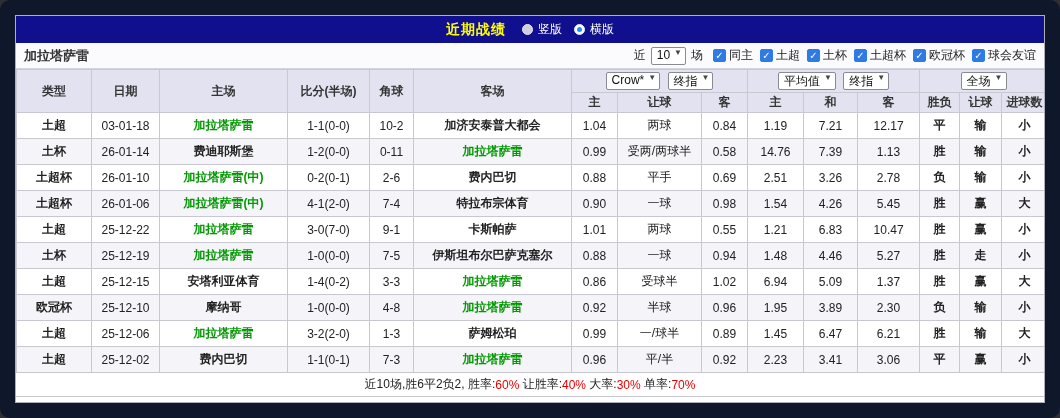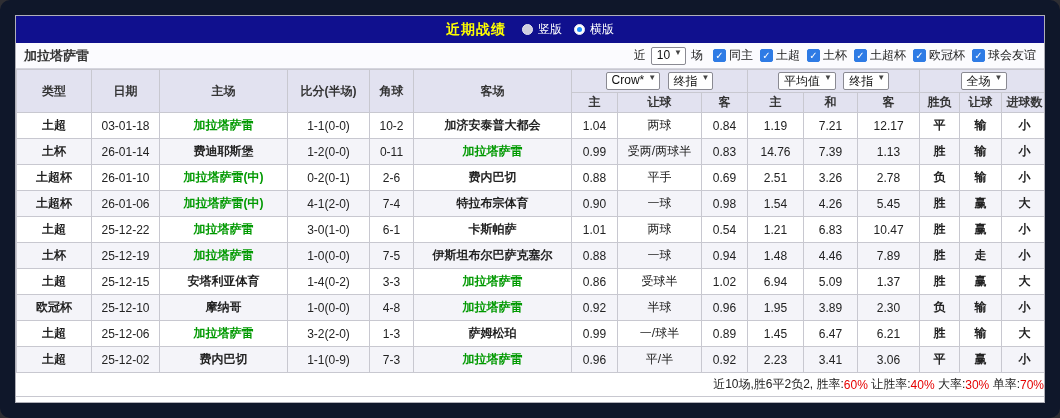--- a/index.html
+++ b/index.html
@@ -41,21 +41,21 @@
   td.tuchaobei{background:#61A153}
   td.ouguan{background:#FF5511}
   td.team{font-weight:bold;color:#222;cursor:pointer}
   td.team.hl{color:#009900}
   td.score{color:#E60000;font-weight:normal}
   .r-win{color:#E60000;font-weight:bold}
   .r-lose{color:#0000E0;font-weight:bold}
   .r-draw{color:#007A00;font-weight:bold}
 
   
-  .footer{height:24px;flex:0 0 24px;display:flex;align-items:center;justify-content:flex-end;font-size:12px;color:#222;background:#fff;border-bottom:1px solid #C8C8D0;white-space:pre}
+  .footer{height:24px;flex:0 0 24px;display:flex;align-items:center;justify-content:center;font-size:12px;color:#222;background:#fff;border-bottom:1px solid #C8C8D0;white-space:pre}
   .footer .red{color:#E60000}
 </style>
 </head>
 <body>
 
 <div class="frame">
   <div class="inner">
 
     <div class="topbar">
       <span class="topbar-title">近期战绩</span>
@@ -194,21 +194,21 @@
           </tr>
           <tr class="alt">
             <td class="td-type tubei">土杯</td>
             <td>26-01-14</td>
             <td class="team">费迪耶斯堡</td>
             <td class="score">1-2(0-0)</td>
             <td>0-11</td>
             <td class="team hl">加拉塔萨雷</td>
             <td>0.99</td>
             <td>受两/两球半</td>
-            <td>0.83</td>
+            <td>0.58</td>
             <td>14.76</td>
             <td>7.39</td>
             <td>1.13</td>
             <td class="r-win">胜</td>
             <td class="r-lose">输</td>
             <td class="r-lose">小</td>
           </tr>
           <tr>
             <td class="td-type tuchaobei">土超杯</td>
             <td>26-01-10</td>
@@ -240,46 +240,46 @@
             <td>4.26</td>
             <td>5.45</td>
             <td class="r-win">胜</td>
             <td class="r-win">赢</td>
             <td class="r-win">大</td>
           </tr>
           <tr>
             <td class="td-type tuchao">土超</td>
             <td>25-12-22</td>
             <td class="team hl">加拉塔萨雷</td>
-            <td class="score">3-0(1-0)</td>
-            <td>6-1</td>
+            <td class="score">3-0(7-0)</td>
+            <td>9-1</td>
             <td class="team">卡斯帕萨</td>
             <td>1.01</td>
             <td>两球</td>
-            <td>0.54</td>
+            <td>0.55</td>
             <td>1.21</td>
             <td>6.83</td>
             <td>10.47</td>
             <td class="r-win">胜</td>
             <td class="r-win">赢</td>
             <td class="r-lose">小</td>
           </tr>
           <tr class="alt">
             <td class="td-type tubei">土杯</td>
             <td>25-12-19</td>
             <td class="team hl">加拉塔萨雷</td>
             <td class="score">1-0(0-0)</td>
             <td>7-5</td>
             <td class="team">伊斯坦布尔巴萨克塞尔</td>
             <td>0.88</td>
             <td>一球</td>
             <td>0.94</td>
             <td>1.48</td>
             <td>4.46</td>
-            <td>7.89</td>
+            <td>5.27</td>
             <td class="r-win">胜</td>
             <td class="r-draw">走</td>
             <td class="r-lose">小</td>
           </tr>
           <tr>
             <td class="td-type tuchao">土超</td>
             <td>25-12-15</td>
             <td class="team">安塔利亚体育</td>
             <td class="score">1-4(0-2)</td>
             <td>3-3</td>
@@ -325,21 +325,21 @@
             <td>6.47</td>
             <td>6.21</td>
             <td class="r-win">胜</td>
             <td class="r-lose">输</td>
             <td class="r-win">大</td>
           </tr>
           <tr class="alt">
             <td class="td-type tuchao">土超</td>
             <td>25-12-02</td>
             <td class="team">费内巴切</td>
-            <td class="score">1-1(0-9)</td>
+            <td class="score">1-1(0-1)</td>
             <td>7-3</td>
             <td class="team hl">加拉塔萨雷</td>
             <td>0.96</td>
             <td>平/半</td>
             <td>0.92</td>
             <td>2.23</td>
             <td>3.41</td>
             <td>3.06</td>
             <td class="r-draw">平</td>
             <td class="r-win">赢</td>

